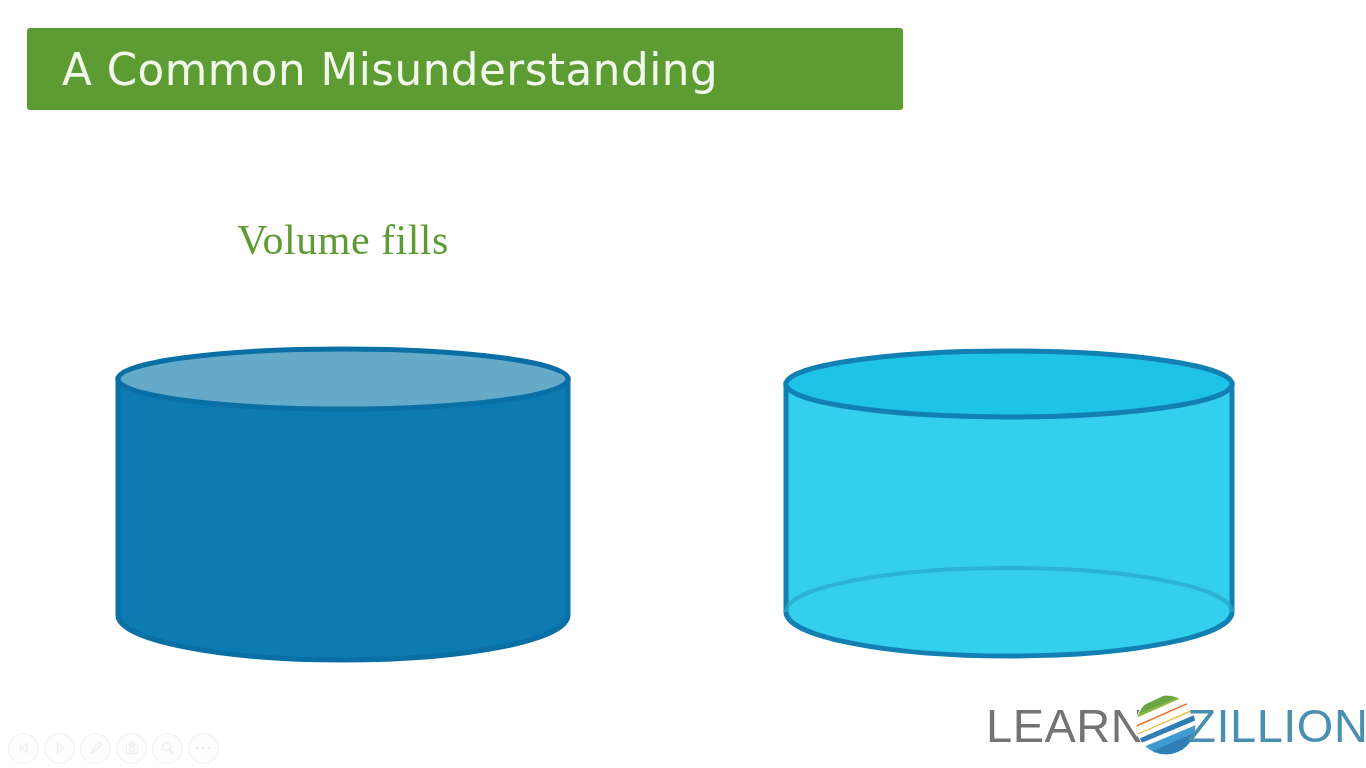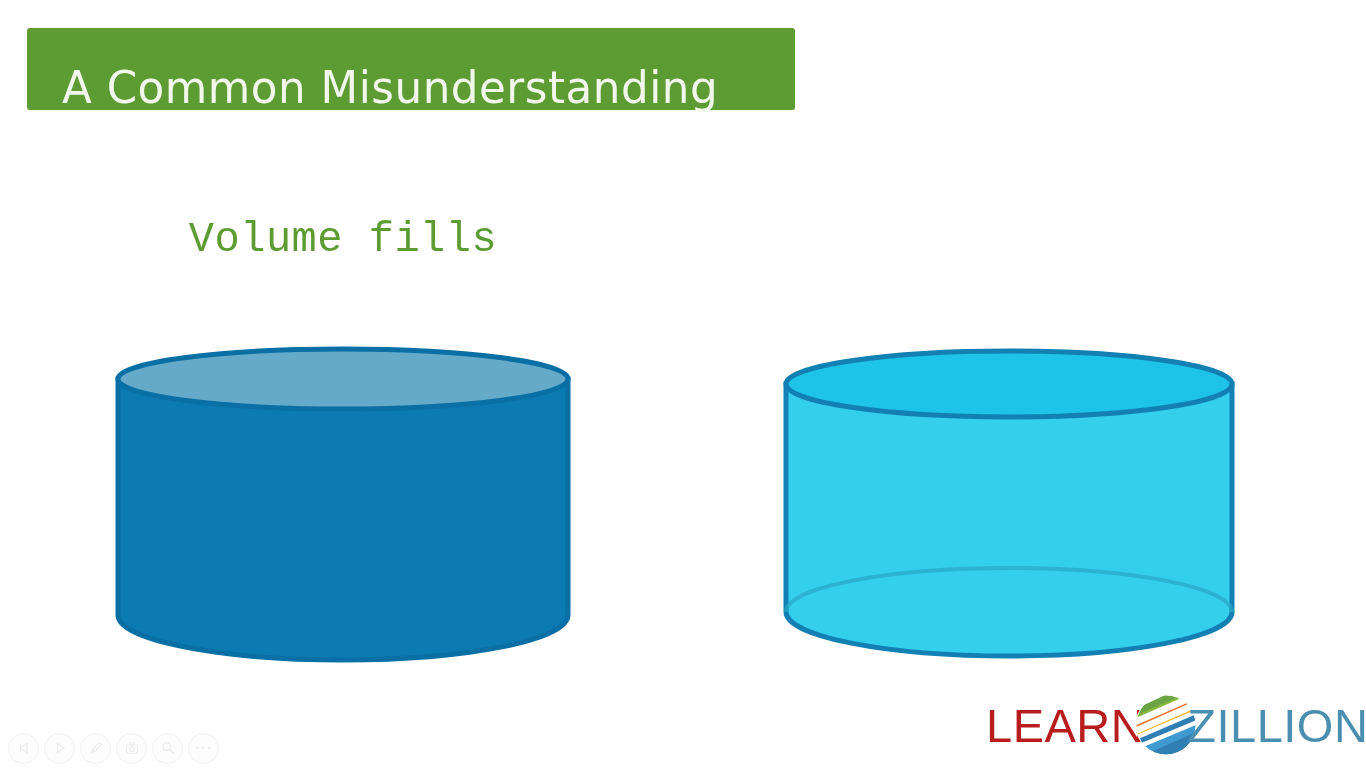--- a/index.html
+++ b/index.html
@@ -22,45 +22,45 @@
     width: 1366px;
     height: 768px;
     background: #ffffff;
   }
 
   
   #title-banner {
     position: absolute;
     left: 27px;
     top: 28px;
-    width: 768px;
+    width: 876px;
     height: 82px;
     background: #5d9b33;
     border-radius: 3px;
     display: flex;
-    align-items: flex-end;
+    align-items: center;
   }
   #title-text {
     color: #f2f7ec;
     font-family: "DejaVu Sans", sans-serif;
     font-size: 45px;
     font-weight: 400;
     letter-spacing: 0.5px;
     padding-left: 36px;
     line-height: 1;
     white-space: nowrap;
     transform: scaleX(0.97);
     transform-origin: left center;
   }
 
   
   .caption {
     position: absolute;
     text-align: center;
-    font-family: Liberation Mono, monospace;
+    font-family: Liberation Serif, serif;
     font-size: 42px;
     font-weight: 400;
     line-height: 1.62;
     letter-spacing: 0.5px;
     white-space: pre-line;
   }
   #caption-left {
     left: 103px;
     top: 206px;
     width: 480px;
@@ -99,21 +99,21 @@
     display: flex;
     align-items: center;
   }
   .logo-word {
     font-family: "Liberation Sans", sans-serif;
     font-size: 47px;
     font-weight: 400;
     letter-spacing: 0.5px;
     line-height: 1;
   }
-  #logo-learn { color: #b91c1c; }
+  #logo-learn { color: #737373; }
   #logo-zillion { color: #4a8fb0; margin-left: -6px; }
   #logo-globe {
     width: 62px;
     height: 62px;
     margin: 0 -4px 0 -10px;
     flex: none;
   }
 
   
   #player-toolbar {

